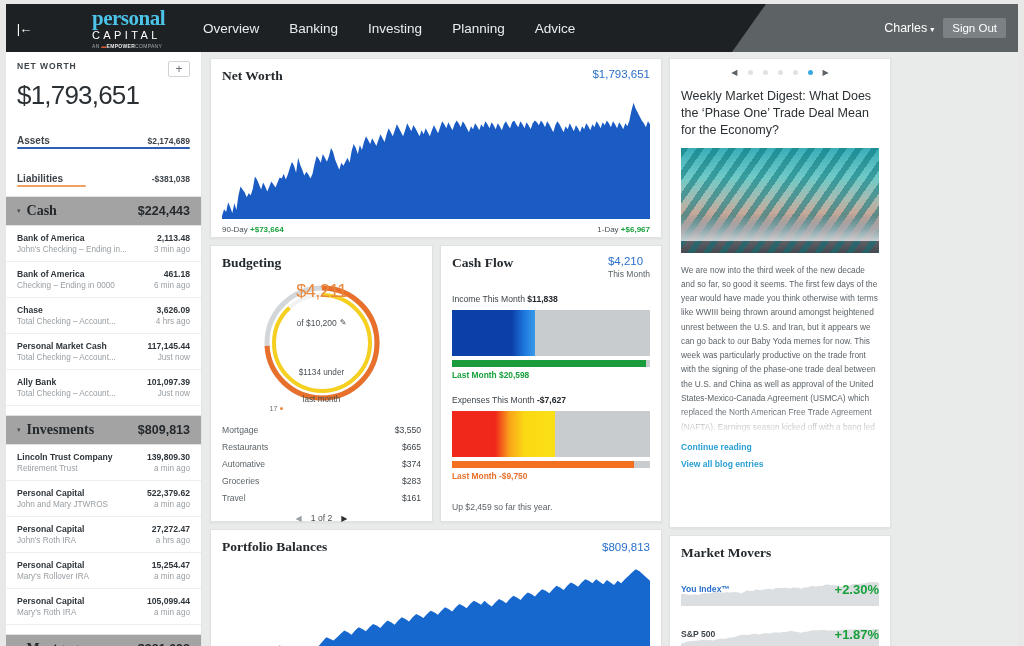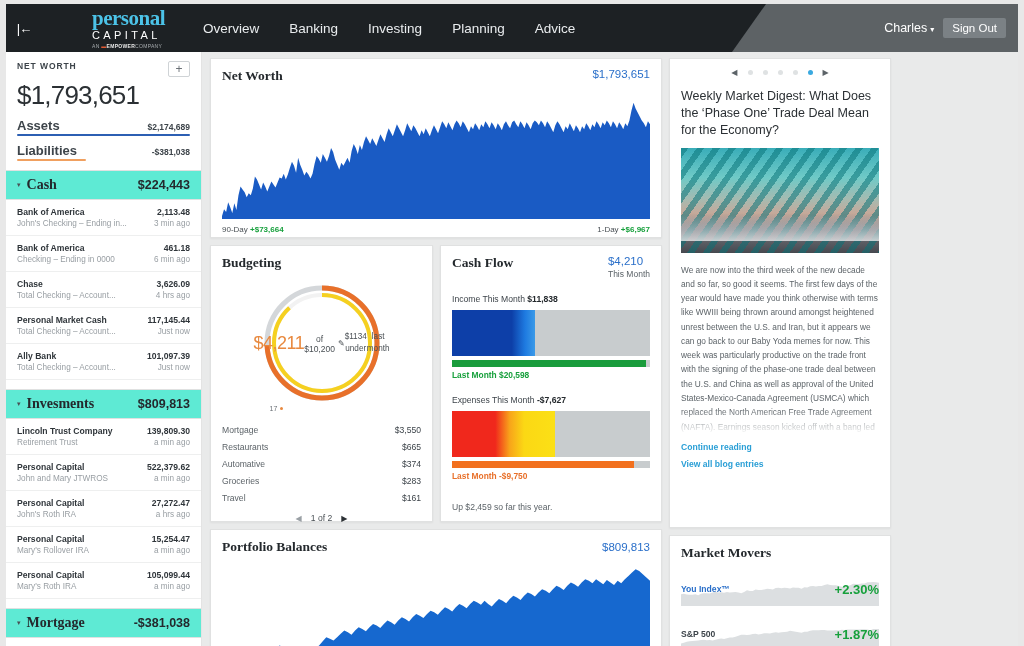--- a/index.html
+++ b/index.html
@@ -139,32 +139,32 @@
     font-weight: 400;
   }
   .al-row {
     padding: 0 11px;
     margin-top: 7px;
     position: relative;
   }
   .al-top {
     display: flex; justify-content: space-between; align-items: baseline;
   }
-  .al-name { font-size: 13px; font-weight: bold; color: #3d444a; }
+  .al-name { font-size: 10px; font-weight: bold; color: #3d444a; margin-top: 17px; }
   .al-amt  { font-size: 8.5px; font-weight: bold; color: #3d444a; }
   .al-bar {
     height: 2px; margin-top: 1px; border-radius: 1px;
   }
   .al-bar.assets { background: #2c5fb3; width: 100%; }
   .al-bar.liab   { background: #f0a060; width: 40%; }
 
   .sec-header {
     display: flex; align-items: center;
     justify-content: space-between;
-    background: #5eead4;
+    background: #a3a3a3;
     padding: 6px 11px;
     margin-top: 9px;
     border-top: 1px solid #e0e1e1;
     border-bottom: 1px solid #e0e1e1;
     cursor: pointer;
   }
   .sec-left { display: flex; align-items: center; gap: 6px; }
   .sec-caret { font-size: 7px; color: #4a5055; }
   .sec-name {
     font-family: "Liberation Serif", serif;
@@ -234,23 +234,24 @@
   .cash-card   { flex: 1; padding: 9px 11px; position: relative; }
 
   .donut-wrap {
     position: relative;
     width: 122px; height: 122px;
     margin: 11px auto 0 auto;
   }
   .donut-wrap svg { position: absolute; inset: 0; width: 122px; height: 122px; }
   .donut-center {
     position: absolute; inset: 0;
-    display: flex; flex-direction: row;
+    display: flex; flex-direction: column;
     align-items: center; justify-content: center;
     text-align: center;
+    gap: 15px;
   }
   .donut-spent { font-size: 18px; color: #e8893f; letter-spacing: -0.5px; }
   .donut-of {
     font-size: 8.5px; color: #4a5055; margin-top: 1px;
     display: flex; align-items: center; gap: 3px;
   }
   .pencil { font-size: 8px; color: #4a5055; cursor: pointer; }
   .donut-rule { width: 72px; height: 1px; background: #c8ccce; margin: 5px 0 4px 0; }
   .donut-under { font-size: 8.2px; color: #4a5055; line-height: 1.45; }
   .donut-mark {

